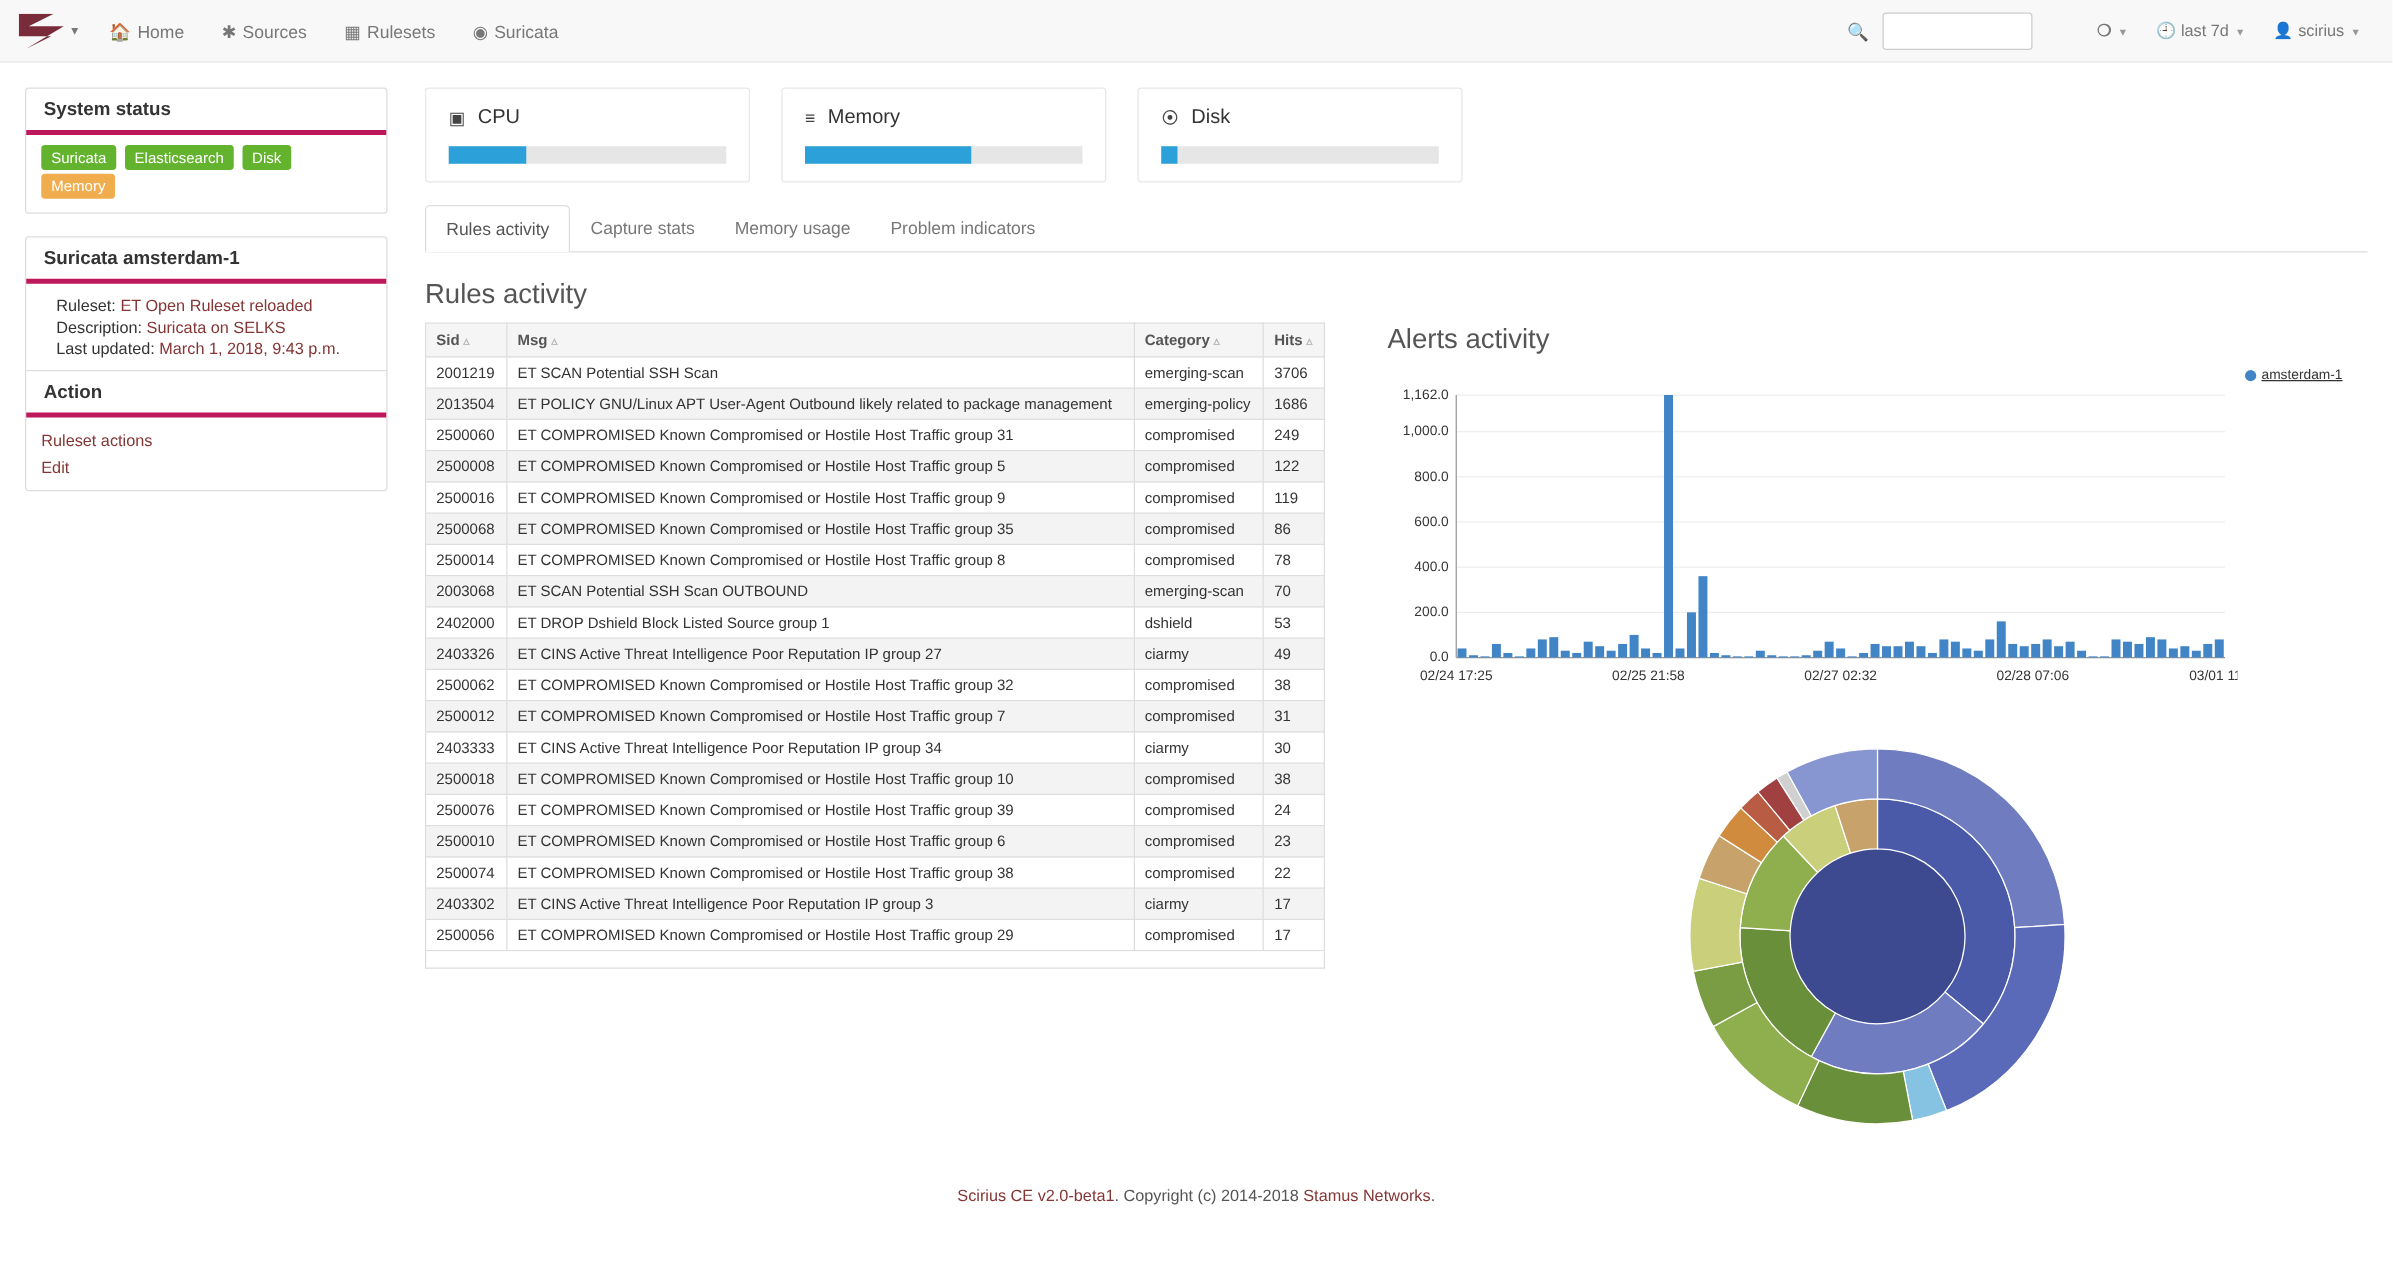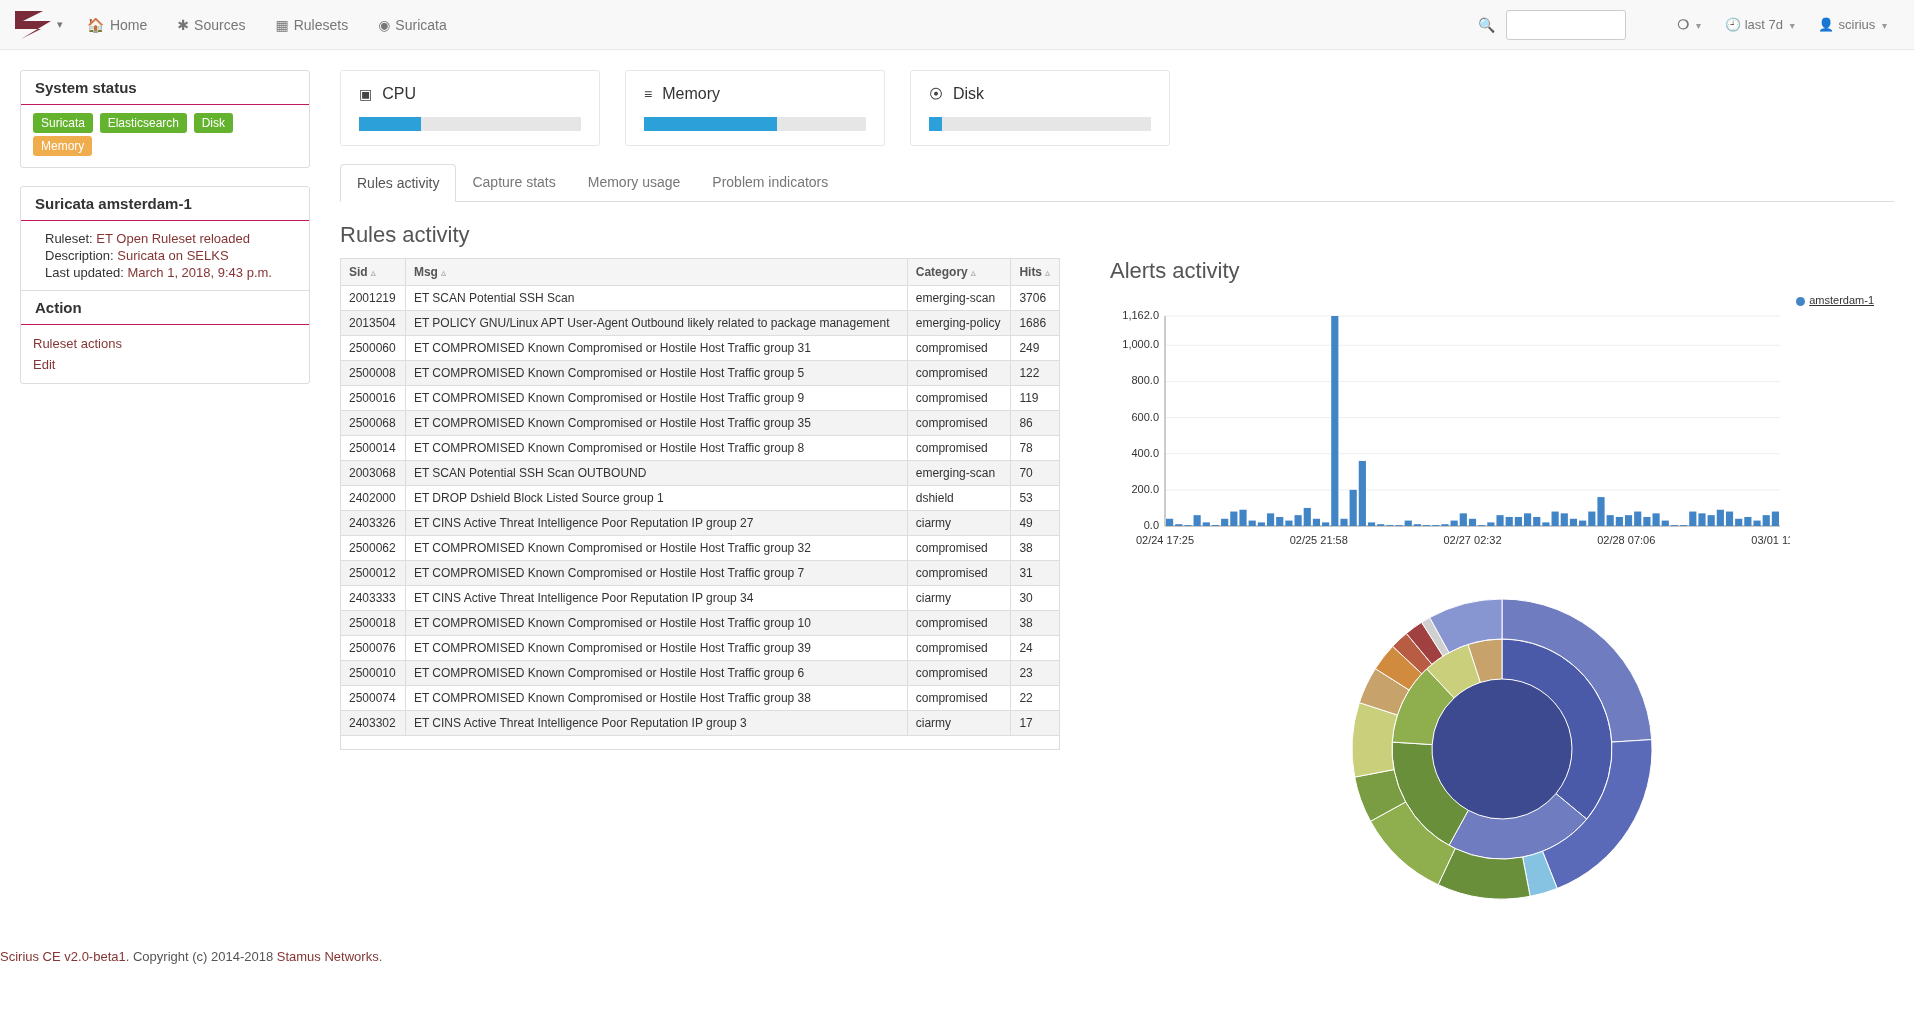--- a/index.html
+++ b/index.html
@@ -57,21 +57,21 @@
   border: 1px solid #ddd;
   border-radius: 3px;
   margin-bottom: 18px;
   background:#fff;
 }
 .panel-hd {
   padding: 8px 14px;
   font-weight: bold;
   font-size: 15px;
   color: #333;
-  border-bottom: 1px solid #be185d;
+  border-bottom: 4px solid #be185d;
 }
 .panel-bd { padding: 8px 12px; }
 .badge {
   display:inline-block;
   padding: 3px 8px;
   border-radius: 3px;
   color: #fff;
   font-size: 12px;
   margin-right: 3px;
   margin-bottom: 3px;
@@ -145,21 +145,21 @@
   padding:5px 8px;
   border:1px solid #ddd;
   color:#333;
 }
 table.rules tr:nth-child(even) td { background:#f3f3f3; }
 .table-footer-bar { height:14px; border:1px solid #ddd; border-top:none; background:#fff; }
 
 .chart-legend { text-align:right; font-size:11px; color:#333; padding-right:20px;text-decoration:underline; }
 .chart-legend .dot { display:inline-block; width:9px; height:9px; border-radius:50%; background:#4285c6; margin-right:4px; vertical-align:middle;}
 
-.footer { text-align:left; color:#555; font-size:13px; padding:20px 0; }
+.footer { text-align:center; color:#555; font-size:13px; padding:20px 0; }
 .footer a { color:#843534; text-decoration:none; }
 
 svg text { font-family: inherit; }
 </style>
 </head>
 <body>
 
 <div class="navbar">
   <span class="brand">
     <svg viewBox="0 0 40 28">
@@ -381,20 +381,26 @@
               <tr>
                 <td>2500074</td>
                 <td>ET COMPROMISED Known Compromised or Hostile Host Traffic group 38</td>
                 <td>compromised</td>
                 <td>22</td>
               </tr>
               <tr>
                 <td>2403302</td>
                 <td>ET CINS Active Threat Intelligence Poor Reputation IP group 3</td>
                 <td>ciarmy</td>
+                <td>17</td>
+              </tr>
+              <tr>
+                <td>2500056</td>
+                <td>ET COMPROMISED Known Compromised or Hostile Host Traffic group 29</td>
+                <td>compromised</td>
                 <td>17</td>
               </tr>
             </tbody>
         </table>
         <div class="table-footer-bar"></div>
       </div>
 
       <div class="col-right">
         <div class="sec-title">Alerts activity</div>
         <div class="chart-legend">

